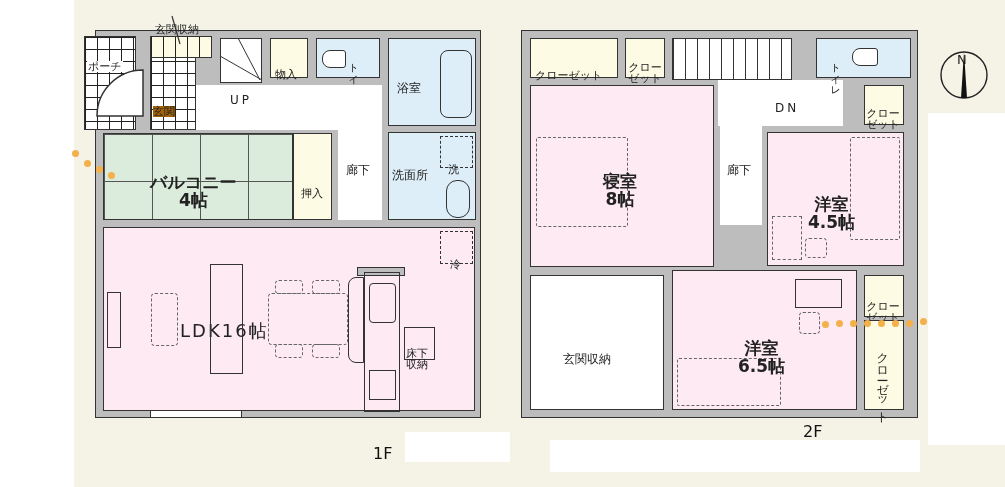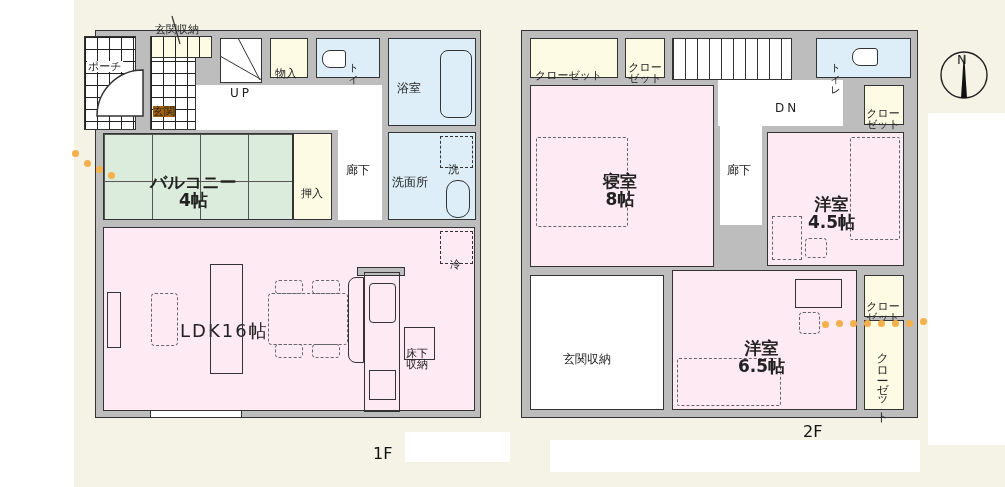--- a/index.html
+++ b/index.html
@@ -56,35 +56,35 @@
   <svg style="left:170px;top:14px;" width="12" height="32">
       <line x1="2" y1="2" x2="10" y2="30" stroke="#333" stroke-width="1.2"></line>
     </svg>
 
   <div class="room white" style="left:196px;top:85px;width:150px;height:45px;border:none;"></div>
   <div class="room white" style="left:220px;top:38px;width:42px;height:45px;"></div>
   <svg style="left:220px;top:38px;" width="42" height="45">
       <line x1="18" y1="0" x2="40" y2="42" stroke="#333" stroke-width="1"></line>
       <line x1="0" y1="18" x2="42" y2="42" stroke="#333" stroke-width="1"></line>
     </svg>
-  <div class="lbl mid" style="left:230px;top:69px;letter-spacing:3px;">UP</div>
+  <div class="lbl mid" style="left:230px;top:76px;letter-spacing:3px;">UP</div>
 
   <div class="room cream" style="left:270px;top:38px;width:38px;height:40px;"></div>
-  <div class="lbl sm" style="left:275px;top:51px;font-family:Liberation Mono, monospace;">物入</div>
+  <div class="lbl sm" style="left:275px;top:51px;">物入</div>
 
   <div class="room blue" style="left:316px;top:38px;width:64px;height:40px;"></div>
   <div class="lbl sm" style="left:348px;top:38px;writing-mode:vertical-rl;font-size:10px;">トイレ</div>
   <div style="position:absolute;left:322px;top:50px;width:22px;height:16px;border:1.5px solid #333;border-radius:8px 3px 3px 8px;background:#fff;"></div>
 
   <div class="room blue" style="left:388px;top:38px;width:88px;height:88px;"></div>
   <div class="lbl mid" style="left:397px;top:64px;">浴室</div>
   <div style="position:absolute;left:440px;top:50px;width:30px;height:66px;border:1.5px solid #333;border-radius:8px;"></div>
 
   <div class="room blue" style="left:388px;top:132px;width:88px;height:88px;"></div>
-  <div class="lbl mid" style="left:392px;top:158px;">洗面所</div>
+  <div class="lbl mid" style="left:392px;top:151px;">洗面所</div>
   <div style="position:absolute;left:440px;top:136px;width:31px;height:30px;border:1.5px dashed #333;"></div>
   <div class="lbl sm" style="left:448px;top:146px;">洗</div>
   <div style="position:absolute;left:446px;top:180px;width:22px;height:36px;border:1.5px solid #333;border-radius:11px;"></div>
 
   <div class="room white" style="left:338px;top:85px;width:44px;height:135px;border:none;"></div>
   <div class="lbl mid" style="left:346px;top:146px;">廊下</div>
 
   <div class="room tatami" style="left:103px;top:133px;width:190px;height:87px;"></div>
   <div class="lbl big" style="left:150px;top:156px;">
     <span>バルコニー</span><br>

